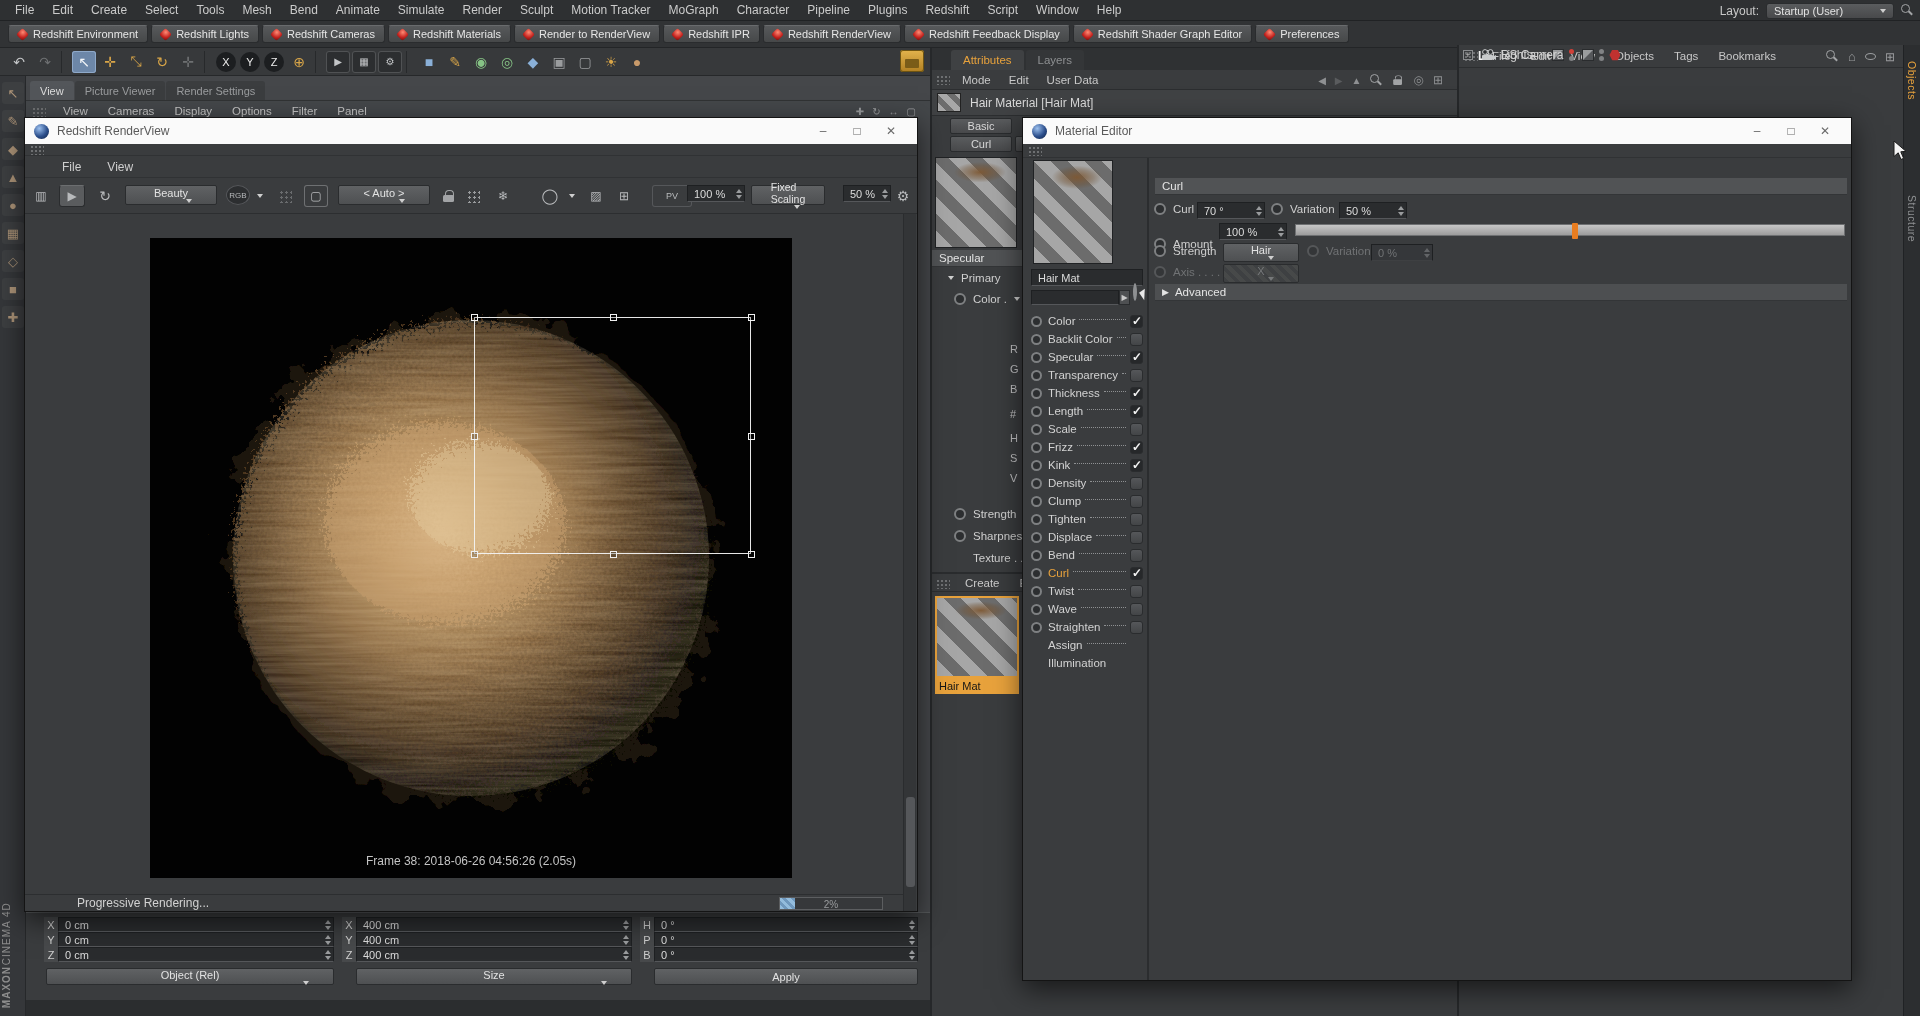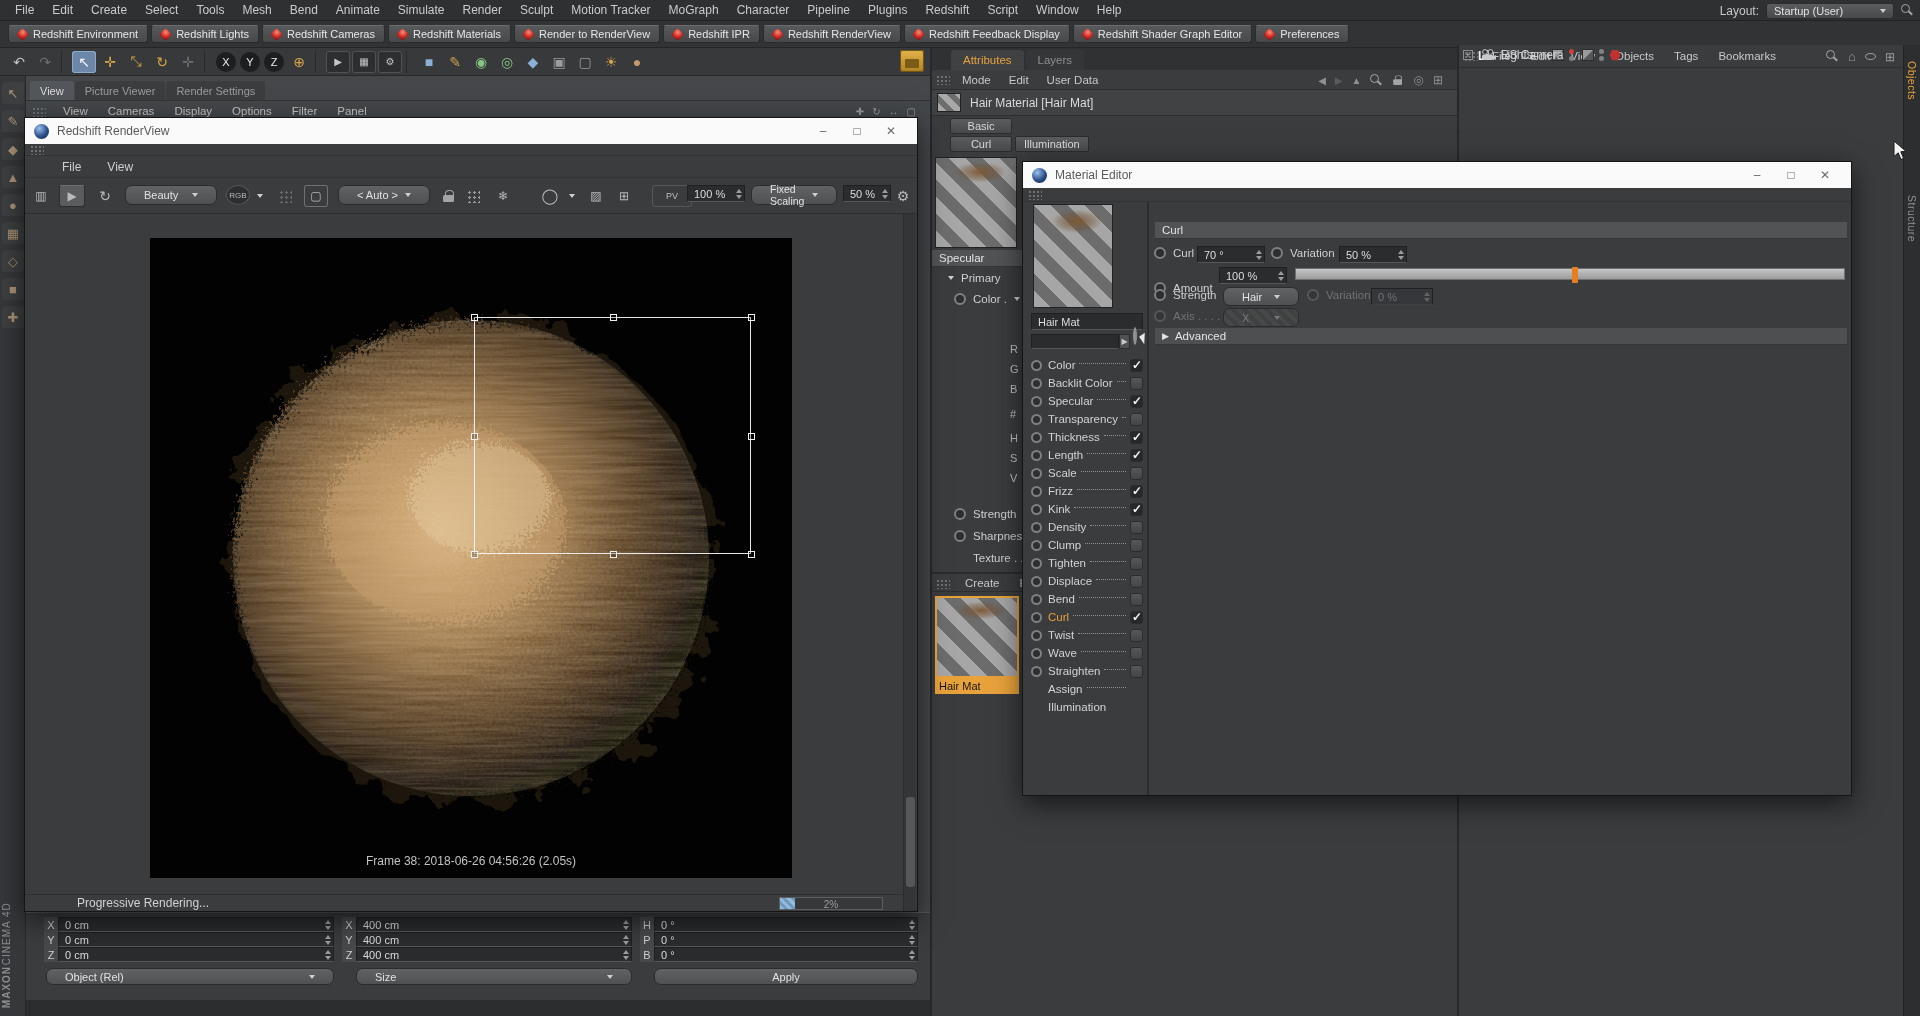--- a/index.html
+++ b/index.html
@@ -75,21 +75,21 @@
   .rvi { position:absolute; top:7px; height:22px; display:flex; align-items:center; justify-content:center;
          color:#b8babc; font-size:12px; }
   .btnish { background:#515355; border:1px solid #2a2c2e; border-top-color:#6c6e70; border-radius:3px; }
   .fld { display:flex; align-items:center; background:#2a2c2e; border:1px solid #1e2022; border-bottom-color:#55575a;
          color:#dcdcdc; font-size:11px; padding-left:6px; height:17px; }
   .fld .v { flex:1; }
   .spin { width:10px; height:100%; display:flex; flex-direction:column; align-items:center; justify-content:center; gap:2px; }
   .spin::before { content:""; border-left:3px solid transparent; border-right:3px solid transparent; border-bottom:4px solid #9a9c9e; }
   .spin::after  { content:""; border-left:3px solid transparent; border-right:3px solid transparent; border-top:4px solid #9a9c9e; }
   .dd { display:flex; align-items:center; background:linear-gradient(#606264,#4e5052); border:1px solid #2a2c2e;
-        border-radius:7px; color:#e2e2e2; font-size:11px; padding:0 18px; }
+        border-radius:2px; color:#e2e2e2; font-size:11px; padding:0 24px;flex-direction:column; }
   .dots9 { width:13px; height:13px; background-image:radial-gradient(#9a9c9e 1.2px, transparent 1.4px); background-size:5px 5px; }
   .icon-mag { position:relative; width:13px; height:13px; }
   .icon-mag::before { content:""; position:absolute; left:0; top:0; width:7px; height:7px; border:1.6px solid #a2a4a6; border-radius:50%; }
   .icon-mag::after { content:""; position:absolute; left:7px; top:8px; width:5px; height:1.8px; background:#a2a4a6; transform:rotate(45deg); }
   .icon-lock { position:relative; width:12px; height:13px; }
   .icon-lock::before { content:""; position:absolute; left:2px; top:0; width:7px; height:6px; border:1.6px solid #a2a4a6; border-bottom:none; border-radius:4px 4px 0 0; }
   .icon-lock::after { content:""; position:absolute; left:0; top:5px; width:11px; height:7px; background:#a2a4a6; border-radius:1.5px; }
   .canvas { position:absolute; left:125px; top:120px; width:642px; height:640px; background:#020202; overflow:hidden; }
   .frame-info { position:absolute; left:0; bottom:10px; width:100%; text-align:center; color:#c4c4c4; font-size:12px; }
   .marquee { position:absolute; border:1px solid rgba(242,242,242,.95); }
@@ -633,21 +633,21 @@
           <span class="caret" style="margin:0;"></span>
         </span>
       <span class="rvi" style="left:561px;width:20px;">▨</span>
       <span class="rvi" style="left:589px;width:20px;">⊞</span>
       <span class="rvi" style="left:627px;width:40px;box-shadow:inset 0 0 0 1px #55575a;border-radius:3px;font-size:9px;">PV</span>
 
       <span class="rvi fld" style="left:662px;width:58px;">
         <span class="v">100 %</span>
           <span class="spin"></span>
       </span>
-      <span class="rvi dd" style="left:726px;width:86px;height:20px;">
+      <span class="rvi dd" style="left:726px;width:74px;height:20px;">
         <span style="font-size:10.5px;">Fixed Scaling</span>
           <span class="caret"></span>
       </span>
       <span class="rvi fld" style="left:818px;width:48px;">
         <span class="v">50 %</span>
           <span class="spin"></span>
       </span>
       <span class="rvi" style="left:868px;width:20px;font-size:14px;">⚙</span>
     </div>
 
@@ -708,21 +708,21 @@
 
     <div class="rv-status">
       <span>Progressive Rendering...</span>
       <span class="progress">
         <span class="fill"></span>
         <span class="pct">2%</span>
       </span>
     </div>
   </div>
 
-  <div class="win" style="left:1022px;top:117px;width:830px;height:635px;z-index:11;margin-top:44px;">
+  <div class="win" style="left:1022px;top:117px;width:830px;height:864px;z-index:11;">
     <div class="titlebar">
       <span class="logo"></span>
       <span class="title">Material Editor</span>
       <span class="winctl">
         <span>–</span>
         <span>□</span>
         <span>✕</span>
       </span>
     </div>
     <div class="griprow" style="height:14px;">

